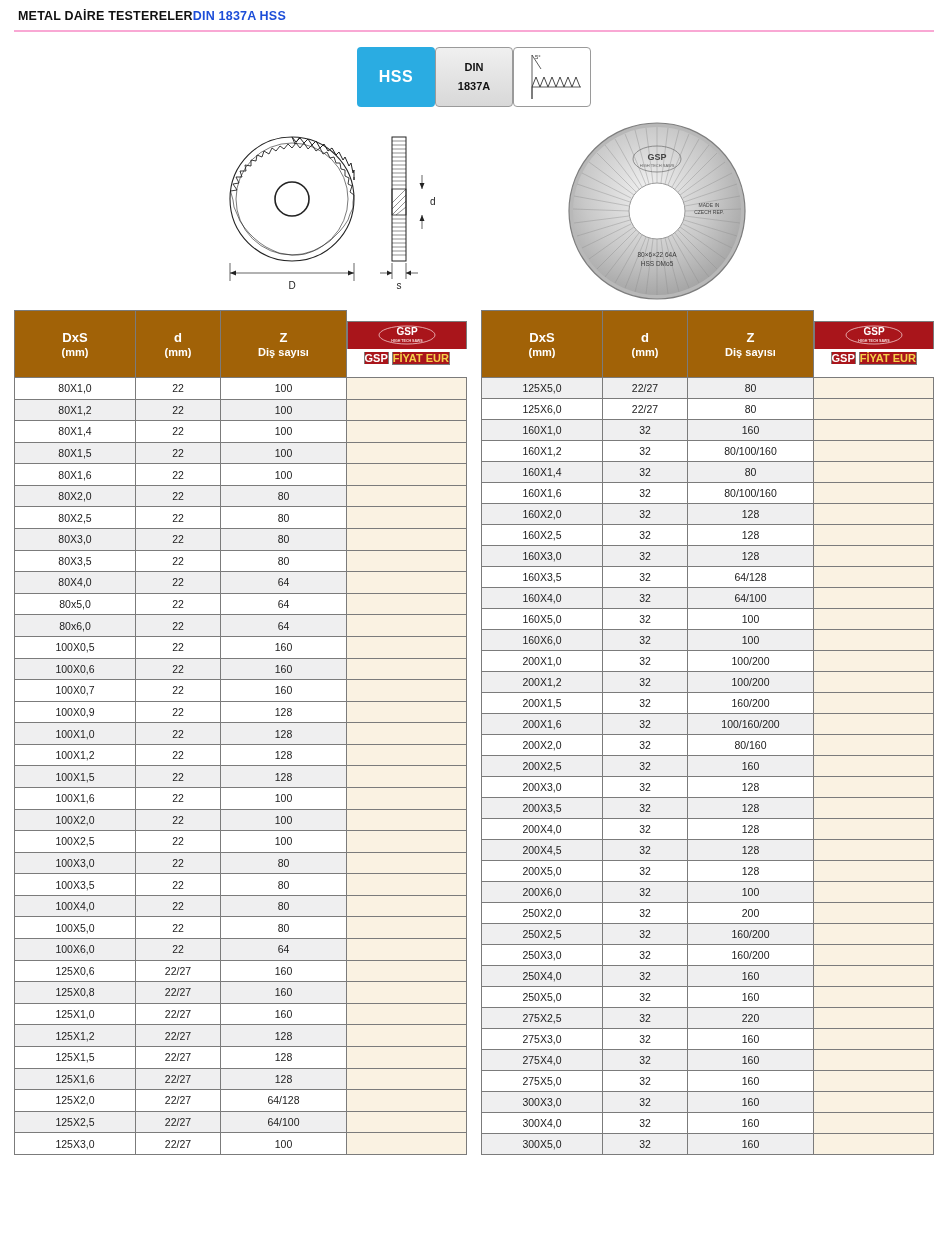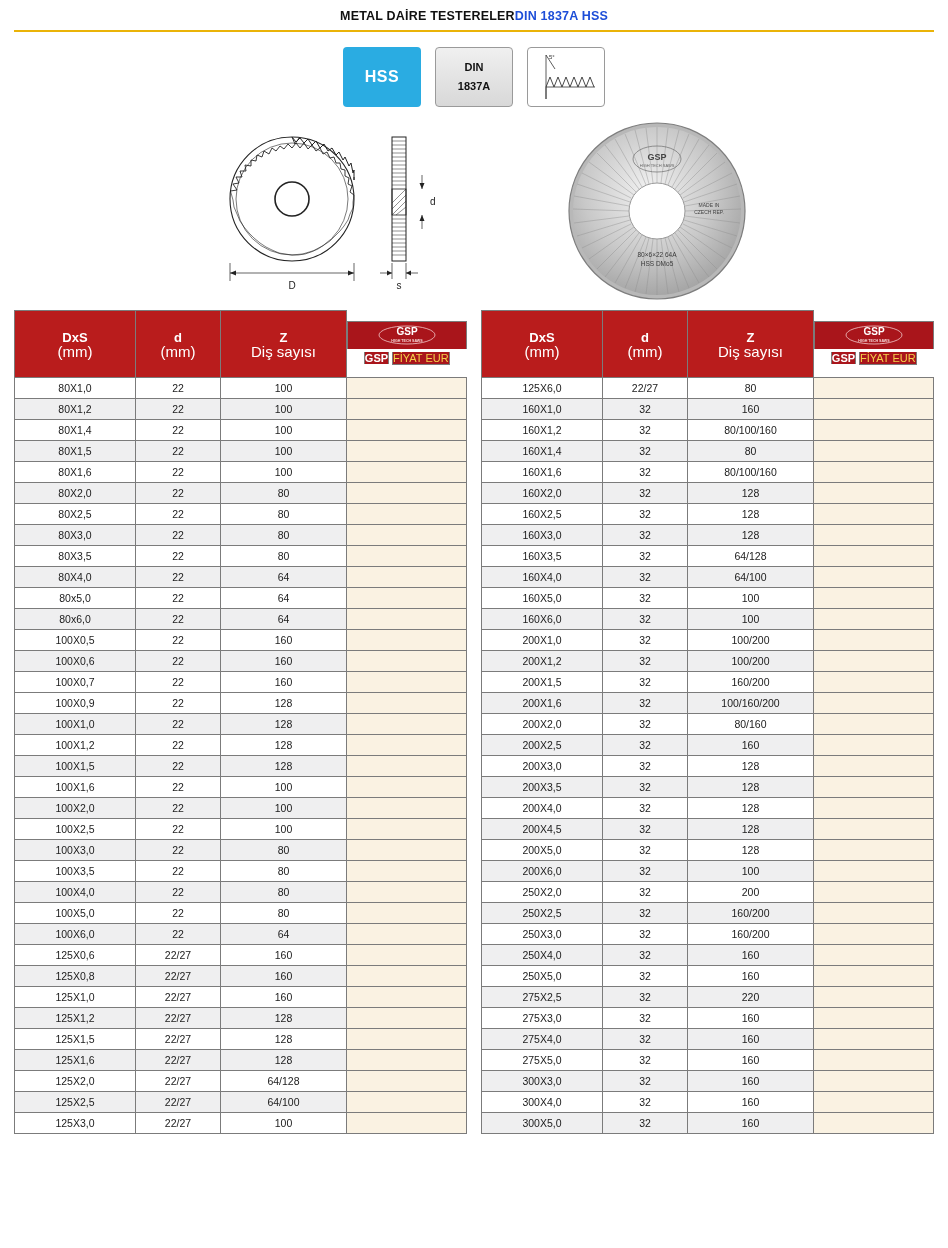--- a/index.html
+++ b/index.html
@@ -20,42 +20,41 @@
     height: 1248px;
     position: relative;
     box-sizing: border-box;
     padding: 0 14px;
   }
 
   
   .header {
     display: flex;
     align-items: center;
-    justify-content: center;
+    justify-content: flex-start;
     padding: 9px 4px 7px 4px;
-    border-bottom: 2px solid #eab308;
+    border-bottom: 2px solid #f9a8d4;
   }
   .header-title {
     font-size: 12.5px;
     font-weight: bold;
     letter-spacing: 0.2px;
     color: #111;
   }
   .header-right {
     font-size: 12.5px;
     font-weight: bold;
     letter-spacing: 0.2px;
     color: #1d4ed8;
   }
 
   
   .badges {
     display: flex;
     justify-content: center;
-    gap: 14px;
     margin-top: 15px;
   }
   .badge {
     width: 78px;
     height: 60px;
     border-radius: 4px;
     display: flex;
     align-items: center;
     justify-content: center;
     flex-direction: column;
@@ -116,34 +115,34 @@
     border: 1px solid #7b7b7b;
     text-align: center;
     vertical-align: middle;
   }
   .col-dxs { width: 121px; }
   .col-d   { width: 85px; }
   .col-z   { width: 126px; }
   .col-p   { width: 120px; }
 
   thead .head-main {
-    background: #b91c1c;
+    background: #a16207;
     color: #ffffff;
     height: 62px;
     padding: 2px;
   }
   .head-main .big {
     font-size: 13px;
     font-weight: bold;
     display: block;
     line-height: 16px;
   }
   .head-main .small {
-    font-size: 15px;
-    font-weight: normal;
+    font-size: 11px;
+    font-weight: bold;
     display: block;
     line-height: 12px;
   }
   .price-head {
     padding: 0 !important;
     border: none !important;
     width: 120px;
   }
   .price-stack { display: block; }
   .price-logo {
@@ -163,21 +162,21 @@
     font-size: 11px;
     height: 18px;
     line-height: 18px;
     border-left: 1px solid #7b7b7b;
     border-right: 1px solid #7b7b7b;
     box-sizing: border-box;
   }
   .price-fiyat {
     background: #a9151b;
     color: #f5d14a;
-    font-weight: normal;
+    font-weight: bold;
     font-size: 11px;
     height: 18px;
     line-height: 18px;
     border: 1px solid #7b7b7b;
     border-top: none;
     box-sizing: border-box;
   }
   .gsp-logo-svg { display: block; }
 
   tbody td {
@@ -683,20 +682,26 @@
                   <text x="31" y="18" font-size="3.6" fill="#f6d7d8" text-anchor="middle" font-family="Liberation Sans, sans-serif">HIGH TECH SAWS</text>
                 </svg>
               </span>
               <span class="price-gsp">GSP</span>
               <span class="price-fiyat">FİYAT EUR</span>
             </span>
           </th>
         </tr>
       </thead>
       <tbody>
+          <tr class="odd">
+            <td>125X5,0</td>
+            <td>22/27</td>
+            <td>80</td>
+            <td class="price"></td>
+          </tr>
           <tr class="even">
             <td>125X6,0</td>
             <td>22/27</td>
             <td>80</td>
             <td class="price"></td>
           </tr>
           <tr class="odd">
             <td>160X1,0</td>
             <td>32</td>
             <td>160</td>

